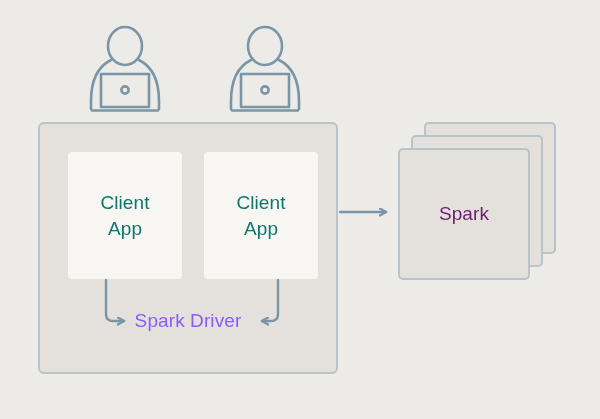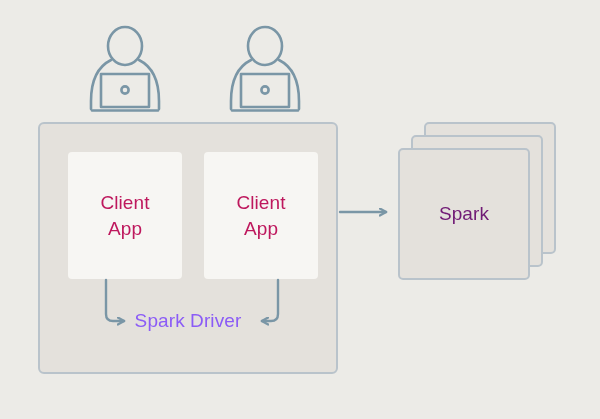--- a/index.html
+++ b/index.html
@@ -48,21 +48,21 @@
     height: 127px;
     background: #f7f6f3;
     border-radius: 4px;
     box-sizing: border-box;
     display: flex;
     align-items: center;
     justify-content: center;
   }
   .client-box .box-label {
     text-align: center;
-    color: #be185d;
+    color: #0f766e;
     font-size: 19px;
     line-height: 1.32;
     letter-spacing: 0.1px;
   }
   #client-app-1 { left: 68px;  top: 152px; }
   #client-app-2 { left: 204px; top: 152px; }
 
   
   .driver-label {
     position: absolute;

